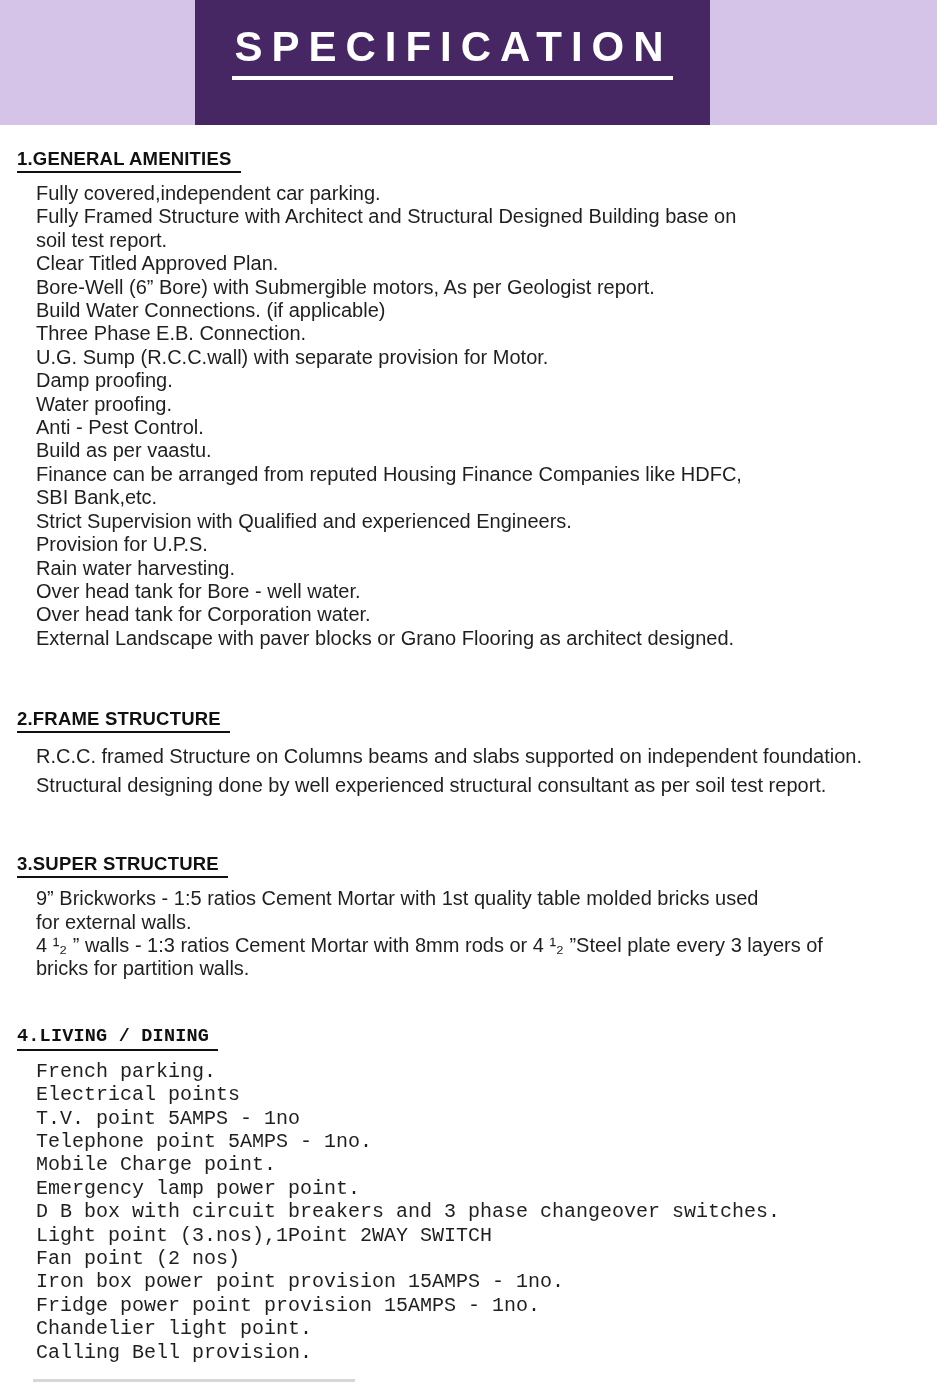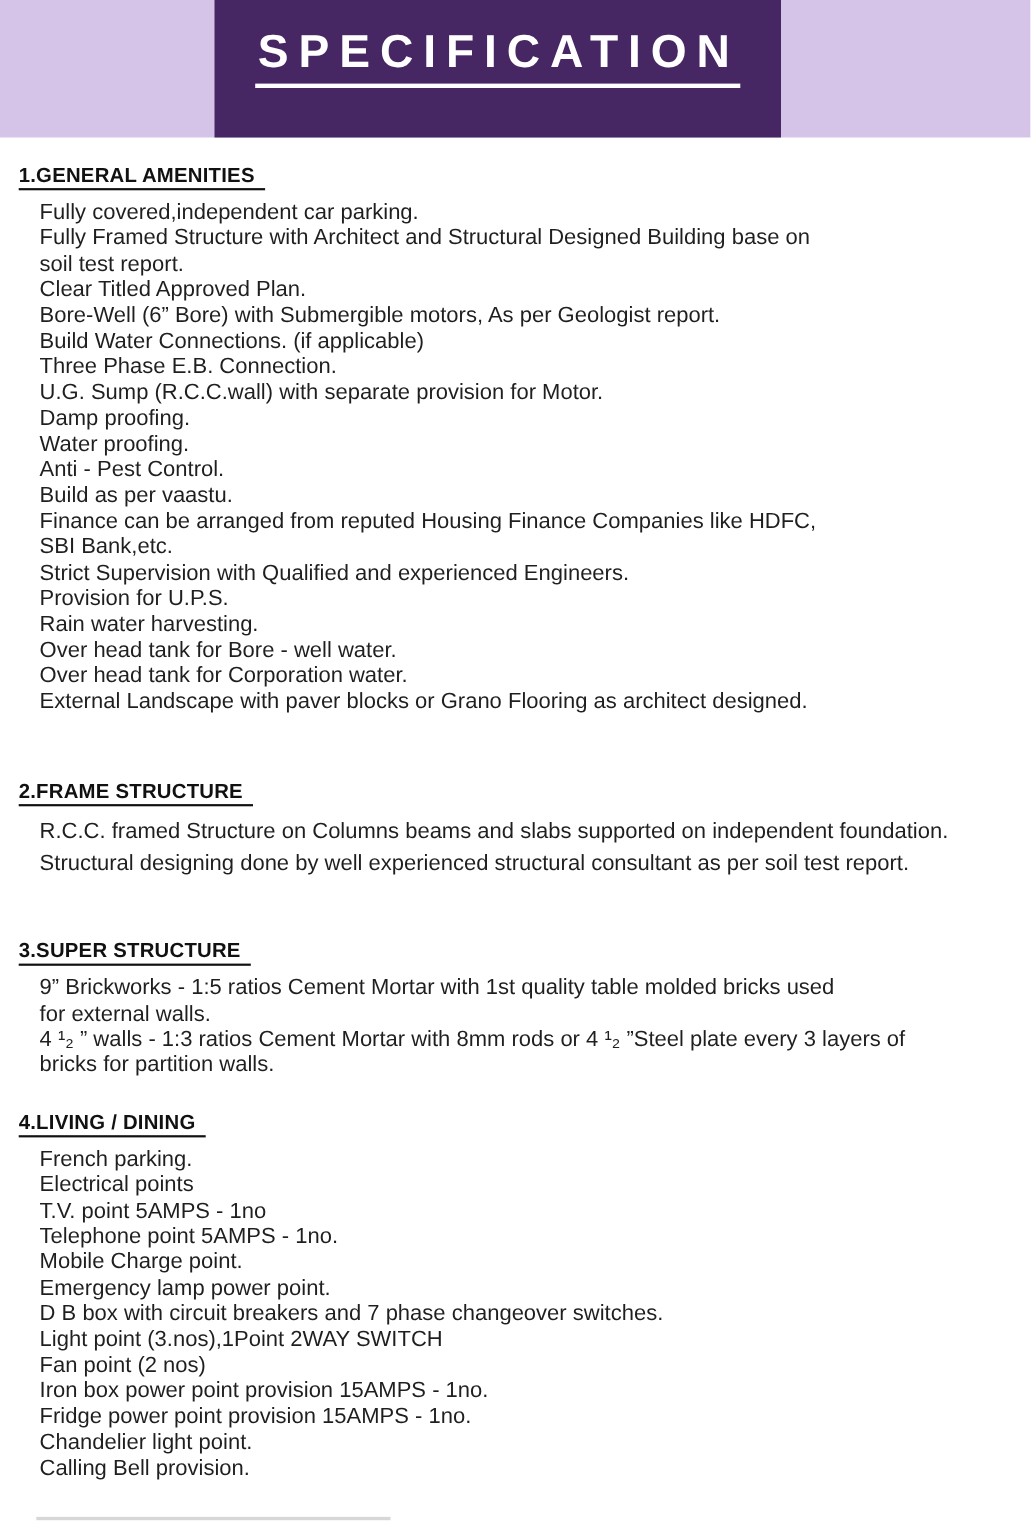--- a/index.html
+++ b/index.html
@@ -47,21 +47,21 @@
     white-space:nowrap;
   }
   .content{
     position:absolute;
     top:125px;left:0;right:16px;
     padding:22px 10px 0 17px;
   }
   .spec-section{margin:0;}
   .spec-section:nth-of-type(2){margin-top:57px;}
   .spec-section:nth-of-type(3){margin-top:52px;}
-  .spec-section:nth-of-type(4){margin-top:27px;}
+  .spec-section:nth-of-type(4){margin-top:44px;font-family:Liberation Mono, monospace;}
   .section-heading{
     margin:0;
     font-size:18.5px;
     line-height:23px;
     font-weight:bold;
     color:var(--heading-text);
     letter-spacing:0.2px;
   }
   .section-heading .hd{
     display:inline-block;
@@ -144,21 +144,21 @@
 
   <section class="spec-section">
     <h2 class="section-heading"><span class="hd">4.LIVING / DINING</span></h2>
     <ul class="section-lines">
           <li class="spec-line">French parking.</li>
           <li class="spec-line">Electrical points</li>
           <li class="spec-line">T.V. point 5AMPS - 1no</li>
           <li class="spec-line">Telephone point 5AMPS - 1no.</li>
           <li class="spec-line">Mobile Charge point.</li>
           <li class="spec-line">Emergency lamp power point.</li>
-          <li class="spec-line">D B box with circuit breakers and 7 phase changeover switches.</li>
+          <li class="spec-line">D B box with circuit breakers and 3 phase changeover switches.</li>
           <li class="spec-line">Light point (3.nos),1Point 2WAY SWITCH</li>
           <li class="spec-line">Fan point (2 nos)</li>
           <li class="spec-line">Iron box power point provision 15AMPS - 1no.</li>
           <li class="spec-line">Fridge power point provision 15AMPS - 1no.</li>
           <li class="spec-line">Chandelier light point.</li>
           <li class="spec-line">Calling Bell provision.</li>
         </ul>
   </section>
 </main>
 

